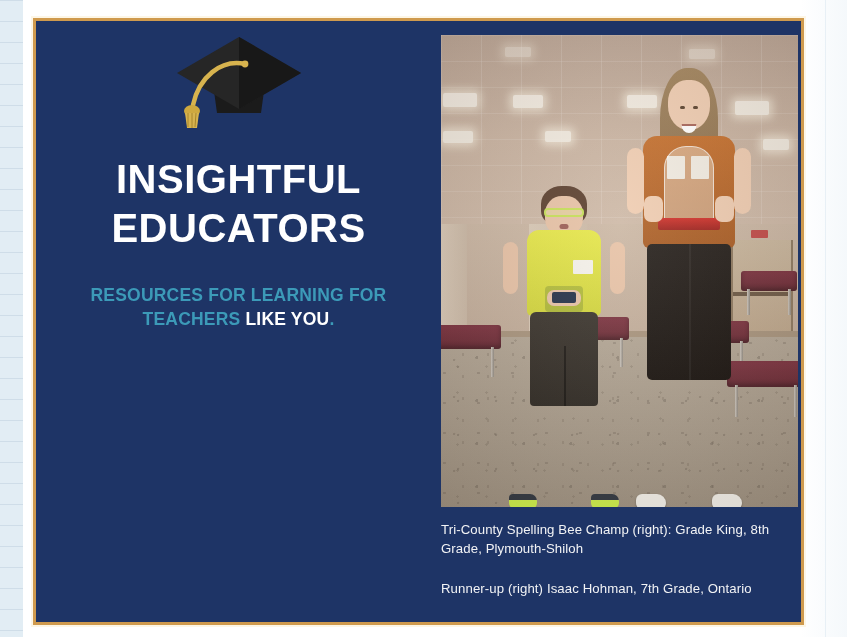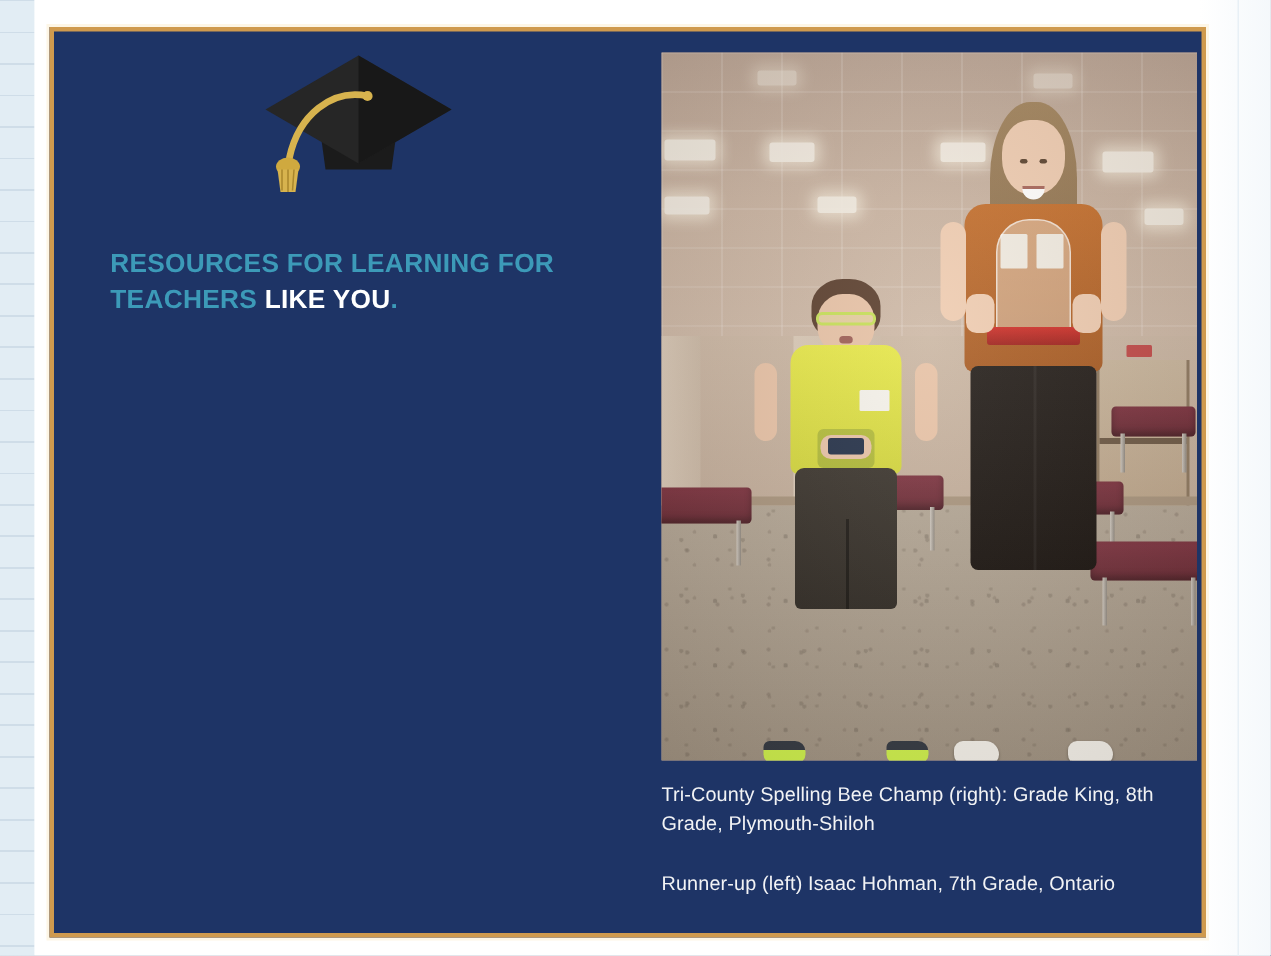--- a/index.html
+++ b/index.html
@@ -57,20 +57,21 @@
     font-size:40px;
     font-weight:bold;
     letter-spacing:.5px;
     line-height:1.22;
     text-align:center;
     width:100%;
   }
   #subtitle{
     margin-top:30px;
     width:330px;
+    text-align:center;
     font-size:17.5px;
     font-weight:bold;
     line-height:1.38;
     color:#3c9ab8;
     letter-spacing:.2px;
   }
   #subtitle .hl{color:#ffffff;}
   #subtitle .dot{color:#3c9ab8;}
 
   
@@ -222,20 +223,24 @@
 
         <path d="M96 31 C 72 26, 50 44, 44 72" stroke="#d7b34e" stroke-width="4.5" fill="none" stroke-linecap="round"></path>
         <circle cx="96" cy="31" r="3.4" fill="#d7b34e"></circle>
 
         <ellipse cx="43" cy="78" rx="8" ry="6" fill="#cfa93f"></ellipse>
         <path d="M36 80 L50 80 L48 95 L38 95 Z" fill="#d7b34e"></path>
         <path d="M39 80 L39 94 M43 80 L43 95 M47 80 L46 94" stroke="#a8862c" stroke-width="1"></path>
       </svg>
     </div>
 
+    <div id="title">
+      <div>INSIGHTFUL</div>
+      <div>EDUCATORS</div>
+    </div>
 
     <div id="subtitle"><span>RESOURCES FOR LEARNING FOR TEACHERS </span><span class="hl">LIKE YOU</span><span class="dot">.</span></div>
   </div>
 
   <div id="photo-col">
 
     <div id="photo">
       <div class="scene">
 
         <div class="ceiling">
@@ -331,17 +336,17 @@
           <div class="shoe l"></div>
           <div class="shoe r"></div>
         </div>
 
         <div class="photo-soft"></div>
       </div>
     </div>
 
     <div id="captions">
       <p>Tri-County Spelling Bee Champ (right): Grade King, 8th Grade, Plymouth-Shiloh</p>
-      <p class="second">Runner-up (left) Isaac Hohman, 7th Grade, Ontario</p>
+      <p class="second">Runner-up (right) Isaac Hohman, 7th Grade, Ontario</p>
     </div>
 
   </div>
 </div>
 
 </body></html>

